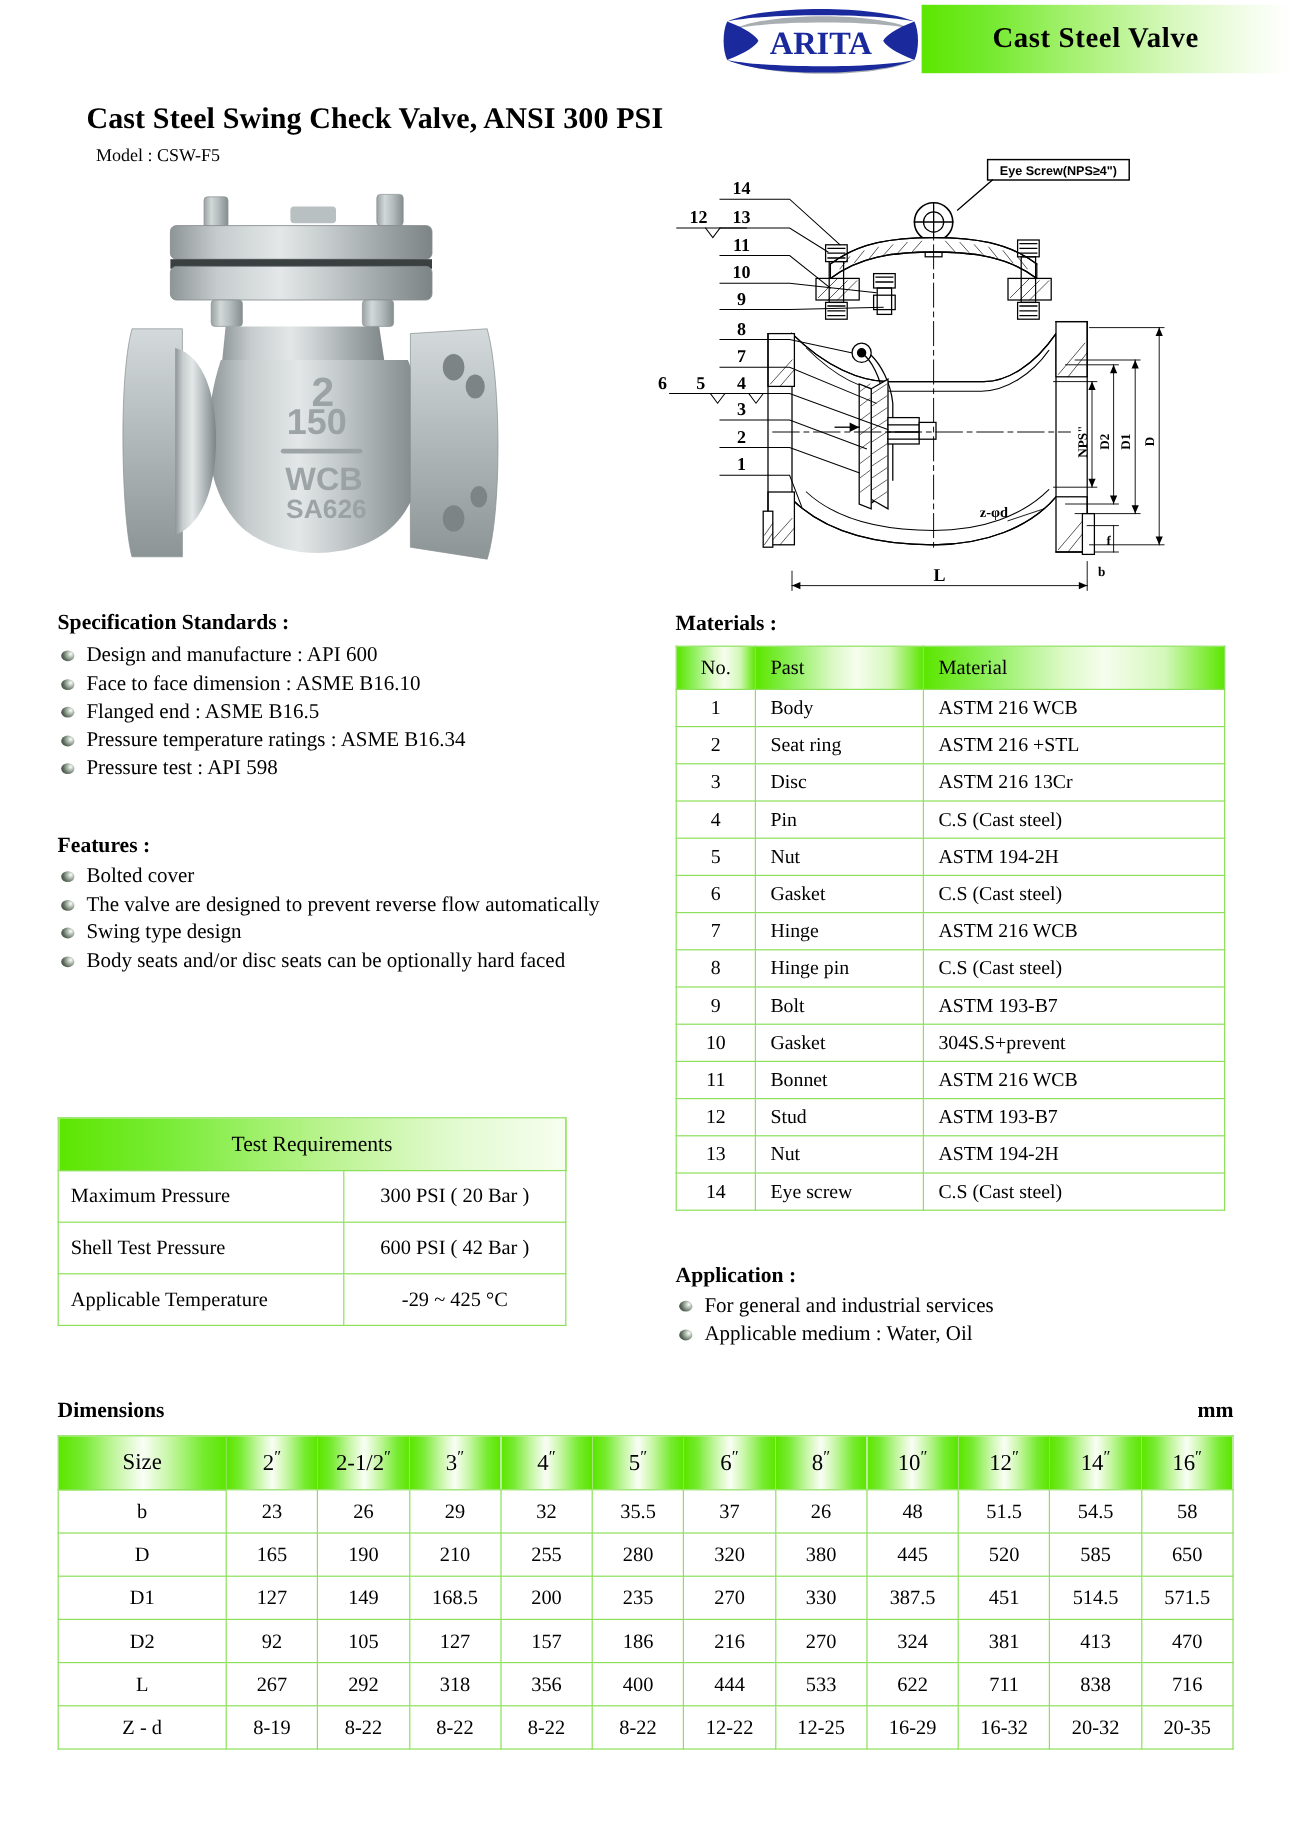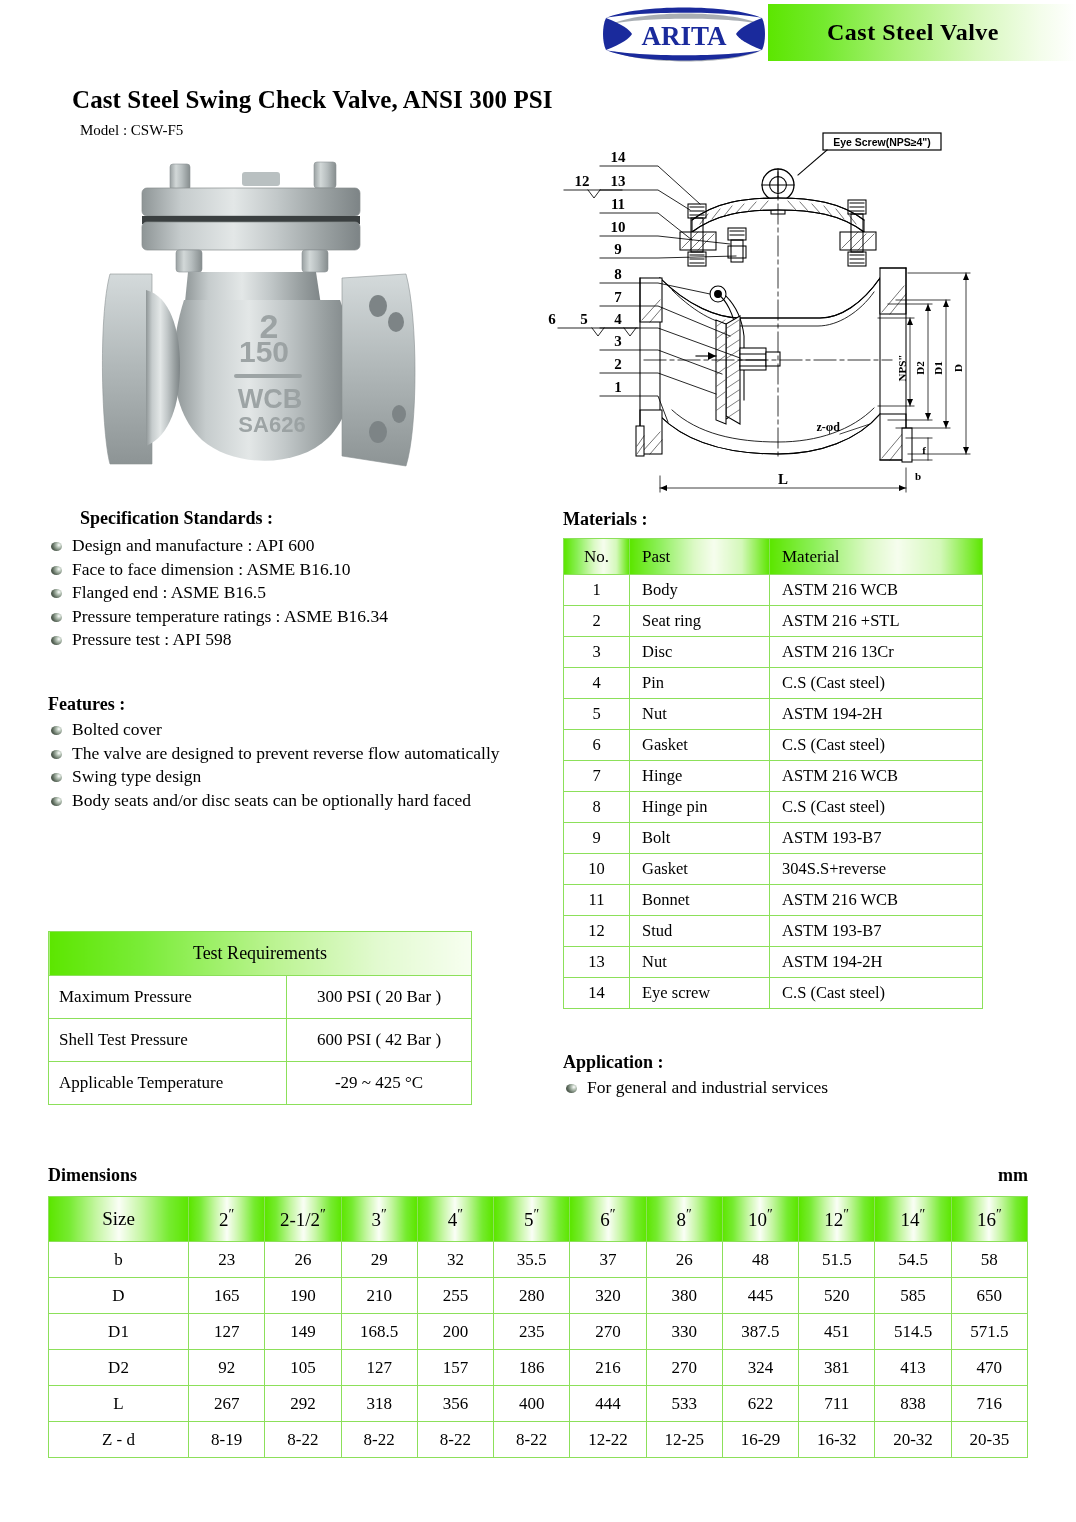--- a/index.html
+++ b/index.html
@@ -56,21 +56,21 @@
     position: relative; padding-left: 24px; font-size: 17.5px;
     line-height: 1.345; margin: 0;
   }
   .bullet-list li .bl {
     position: absolute; left: 3px; top: 8px; width: 11px; height: 9px;
     border-radius: 50% 50% 50% 50%;
     background: radial-gradient(circle at 72% 34%, #ffffff 0%, #b9c6b9 24%, #5d6b5d 62%, #2c332c 100%);
   }
 
   #spec-block { position: absolute; left: 48px; top: 508px; width: 500px; }
-  #spec-block .sec-head { margin-bottom: 5px; margin-left: 32px; }
+  #spec-block .sec-head { margin-bottom: 5px; }
   #feat-block { position: absolute; left: 48px; top: 694px; width: 495px; }
   #feat-block .sec-head { margin-bottom: 3px; }
   #app-block { position: absolute; left: 563px; top: 1052px; width: 430px; }
   #app-block .sec-head { margin-bottom: 3px; }
 
   
   table { border-collapse: collapse; }
   .gtab td, .gtab th { border: 1px solid #8ce05a; font-weight: normal; }
 
   
@@ -84,21 +84,21 @@
     background: linear-gradient(to right, #5ce600 0%, #7aec38 22%, #b9f38e 52%, #e2fad0 78%, #f7fef0 100%);
     border: 1px solid #8ce05a;
     font-family: Liberation Serif, serif;
   }
   #test-table td { height: 43px; padding: 0 10px; }
   #test-table td.lab { width: 238px; }
   #test-table td.val { text-align: center; }
 
   
   #mat-table {
-    position: absolute; left: 563px; top: 538px; width: 420px;
+    position: absolute; left: 563px; top: 538px; width: 458px;
     font-size: 16.5px;
     border-radius: 23px;
   }
   #mat-table table { width: 100%; }
   #mat-table thead td {
     height: 36px; padding: 0 12px; font-size: 17px;
     background: linear-gradient(to right, #5ce600 0%, #8bef57 20%, #dcf9c6 46%, #f6fdee 60%, #d4f8ba 80%, #5ce600 100%);
     border: 1px solid #8ce05a;
   }
   #mat-table tbody td { height: 31px; padding: 0 12px; }
@@ -491,21 +491,21 @@
           <td>C.S  (Cast steel)</td>
         </tr>
         <tr>
           <td class="c-no">9</td>
           <td class="c-part">Bolt</td>
           <td>ASTM 193-B7</td>
         </tr>
         <tr>
           <td class="c-no">10</td>
           <td class="c-part">Gasket</td>
-          <td>304S.S+reverse</td>
+          <td>304S.S+prevent</td>
         </tr>
         <tr>
           <td class="c-no">11</td>
           <td class="c-part">Bonnet</td>
           <td>ASTM 216 WCB</td>
         </tr>
         <tr>
           <td class="c-no">12</td>
           <td class="c-part">Stud</td>
           <td>ASTM 193-B7</td>
@@ -521,20 +521,21 @@
           <td>C.S  (Cast steel)</td>
         </tr>
       </tbody>
   </table>
 </div>
 
 <div id="app-block">
   <div class="sec-head">Application :</div>
   <ul class="bullet-list">
     <li><span class="bl"></span><span>For general and industrial services</span></li>
+    <li><span class="bl"></span><span>Applicable medium : Water, Oil</span></li>
   </ul>
 </div>
 
 <div id="dim-head">Dimensions</div>
 <div id="dim-unit">mm</div>
 
 <div id="dim-table" class="gtab">
   <table>
     <thead>
       <tr id="dim-head-row">

